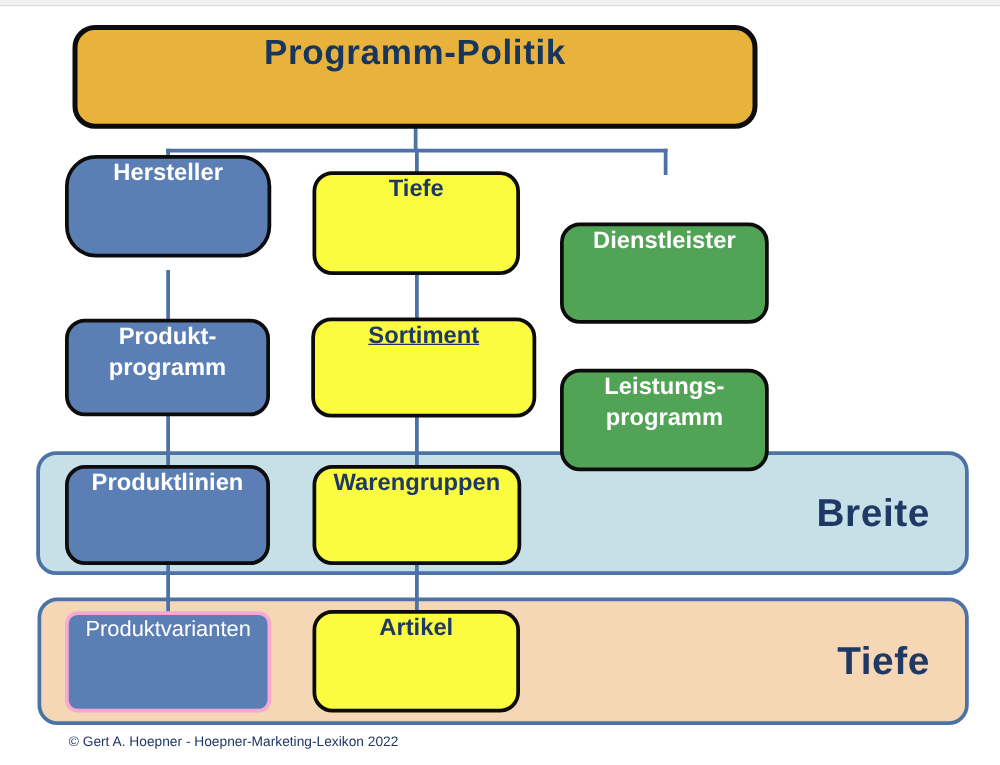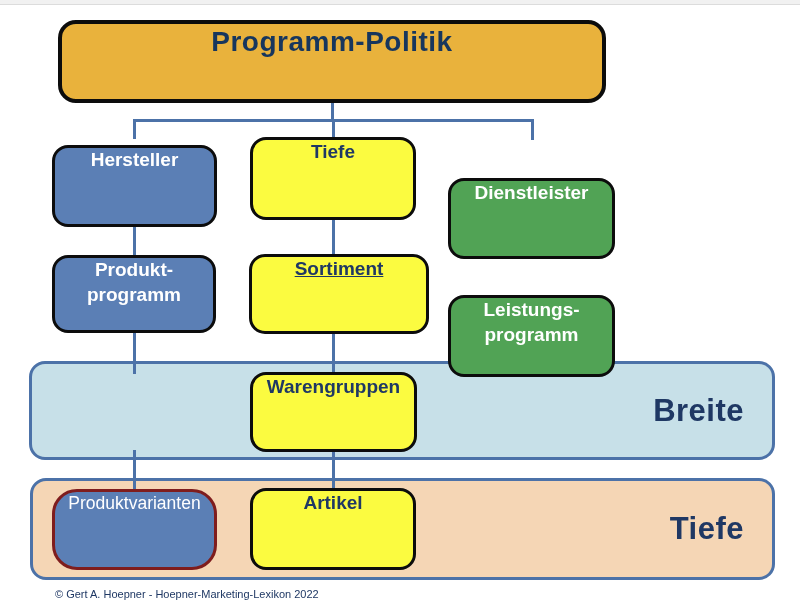--- a/index.html
+++ b/index.html
@@ -22,30 +22,30 @@
   
   .node{position:absolute;box-sizing:border-box;border:3.5px solid #0c0c0c;border-radius:16px;
         display:flex;align-items:flex-start;justify-content:center;text-align:center;
         font-weight:bold;font-size:19px;line-height:1.3;white-space:pre-line;}
   .root{left:58px;top:20px;width:548px;height:83px;background:#e9b23c;border-width:4px;
         border-radius:18px;font-size:28px;color:#17365d;letter-spacing:.5px;}
   .blue{background:#5b7fb5;color:#ffffff;}
   .yellow{background:#fbfb40;color:#1f3864;}
   .green{background:#51a355;color:#ffffff;margin-top:40px;}
 
-  .n-hersteller{left:52px;top:145px;width:165px;height:82px;}
+  .n-hersteller{left:52px;top:124px;width:165px;height:82px;border-radius:25px;}
   .n-handel{left:250px;top:137px;width:166px;height:83px;}
   .n-dienstleister{left:448px;top:138px;width:167px;height:81px;}
   .n-produktprogramm{left:52px;top:255px;width:164px;height:78px;}
   .n-sortiment{left:249px;top:254px;width:180px;height:80px;text-decoration:underline;}
   .n-leistungsprogramm{left:448px;top:255px;width:167px;height:82px;}
   .n-produktlinien{left:52px;top:372px;width:164px;height:80px;}
   .n-warengruppen{left:250px;top:372px;width:167px;height:80px;}
-  .n-produktvarianten{left:52px;top:489px;width:165px;height:81px;border:3px solid #7f1d1d;
-        border-radius:25px;font-weight:normal;font-size:17.5px;}
+  .n-produktvarianten{left:52px;top:489px;width:165px;height:81px;border:3px solid #f9a8d4;
+        border-radius:10px;font-weight:normal;font-size:17.5px;}
   .n-artikel{left:250px;top:488px;width:166px;height:82px;}
 
   .copyright{position:absolute;left:55px;top:588px;font-size:11px;color:#1f3864;}
 </style>
 </head>
 <body>
 
 <div class="stage">
 
   <div class="window-edge"></div>
@@ -92,20 +92,23 @@
 programm</span>
   </div>
   <div class="node yellow n-sortiment">
     <span>Sortiment</span>
   </div>
   <div class="node green n-leistungsprogramm">
     <span>Leistungs-
 programm</span>
   </div>
 
+  <div class="node blue n-produktlinien">
+    <span>Produktlinien</span>
+  </div>
   <div class="node yellow n-warengruppen">
     <span>Warengruppen</span>
   </div>
 
   <div class="node blue n-produktvarianten">
     <span>Produktvarianten</span>
   </div>
   <div class="node yellow n-artikel">
     <span>Artikel</span>
   </div>

